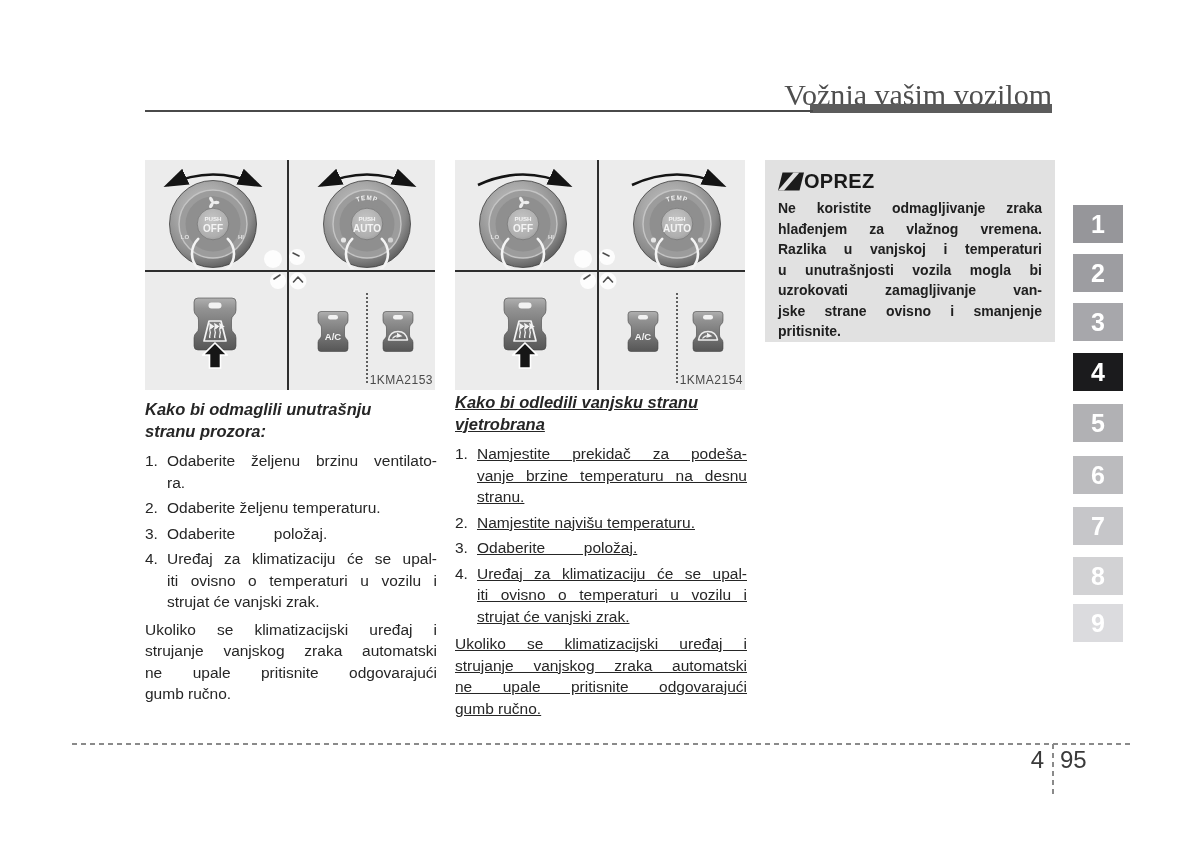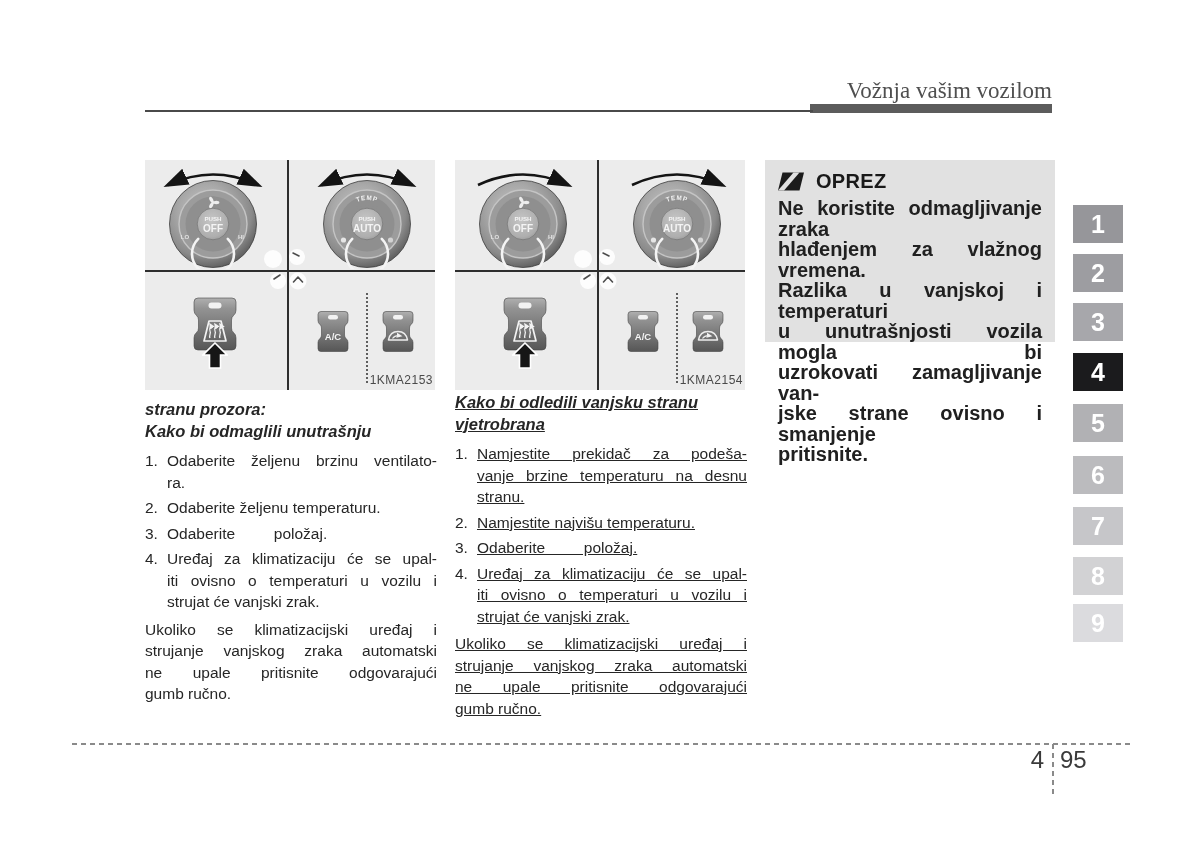--- a/index.html
+++ b/index.html
@@ -1,21 +1,21 @@
 <!DOCTYPE html>
 <html><head>
 <meta charset="utf-8">
 <style>
   html,body{margin:0;padding:0;background:#ffffff;}
   .page{position:relative;width:1200px;height:849px;background:#ffffff;overflow:hidden;
         font-family:"Liberation Sans",sans-serif;color:#262626;}
 
   
   .hdr-title{position:absolute;left:760px;top:78px;width:292px;text-align:right;
-             font-family:"Liberation Serif",serif;font-size:23px;color:#4f4f4f;}
+             font-family:"Liberation Serif",serif;font-size:30px;color:#4f4f4f;}
   .hdr-bar{position:absolute;left:810px;top:104px;width:242px;height:9px;background:#5c5c5c;}
   .hdr-line{position:absolute;left:145px;top:110px;width:668px;height:2px;background:#4a4a4a;}
 
   
   .figbox{position:absolute;top:160px;width:290px;height:230px;background:#ececec;}
   .fig1{left:145px;} .fig2{left:455px;}
   .hline{position:absolute;left:0;right:0;top:110px;height:2px;background:#2e2e2e;}
   .vline{position:absolute;left:142px;top:0;bottom:0;width:2px;background:#2e2e2e;}
   .figbox svg{position:absolute;}
   .dotsep{position:absolute;left:221px;top:133px;height:90px;width:0;border-left:2px dotted #5e5e5e;}
@@ -32,23 +32,23 @@
   .list{margin-top:8px;}
   .li{position:relative;padding-left:22px;margin-bottom:4px;font-size:15.5px;line-height:21.5px;}
   .num{position:absolute;left:0;top:0;}
   .para{margin-top:6px;font-size:15.5px;line-height:21.5px;}
   .lines .ln{text-align:justify;text-align-last:justify;}
   .lines .ln.last{text-align-last:left;}
 
   
   .caution{position:absolute;left:765px;top:160px;width:290px;height:182px;background:#e1e1e1;
            box-sizing:border-box;padding:9px 13px 0 13px;}
-  .c-title-row{display:flex;align-items:center;gap:12px;height:24px;text-align:right;}
+  .c-title-row{display:flex;align-items:center;gap:0;height:24px;text-align:right;}
   .c-title{font-size:20px;font-weight:bold;color:#191919;letter-spacing:0.3px;}
-  .c-body{margin-top:5px;font-size:20px;font-weight:bold;line-height:20.5px;color:#202020;}
+  .c-body{margin-top:5px;font-size:14px;font-weight:bold;line-height:20.5px;color:#202020;}
 
   
   .tab{position:absolute;left:1073px;width:50px;height:38px;line-height:38px;text-align:center;
        font-size:25px;font-weight:bold;color:#ffffff;}
 
   
   .dash-h{position:absolute;left:72px;top:743px;width:1058px;height:2px;
           background:repeating-linear-gradient(90deg,#8a8a8a 0 5px,transparent 5px 9px);}
   .dash-v{position:absolute;left:1052px;top:744px;width:2px;height:50px;
           background:repeating-linear-gradient(180deg,#8a8a8a 0 5px,transparent 5px 9px);}
@@ -286,22 +286,22 @@
         <div class="ln">Razlika u vanjskoj i temperaturi</div>
         <div class="ln">u unutrašnjosti vozila mogla bi</div>
         <div class="ln">uzrokovati zamagljivanje van-</div>
         <div class="ln">jske strane ovisno i smanjenje</div>
         <div class="ln last">pritisnite.</div>
       </div>
   </div>
 
   <div class="col col-left">
     <div class="h3">
+        <div class="ln">Kako bi odmaglili unutrašnju</div>
         <div class="ln last">stranu prozora:</div>
-        <div class="ln">Kako bi odmaglili unutrašnju</div>
       </div>
     <div class="list">
       <div class="li">
         <span class="num">1.</span>
         <div class="lines">
             <div class="ln">Odaberite željenu brzinu ventilato-</div>
             <div class="ln last">ra.</div>
           </div>
       </div>
       <div class="li">

